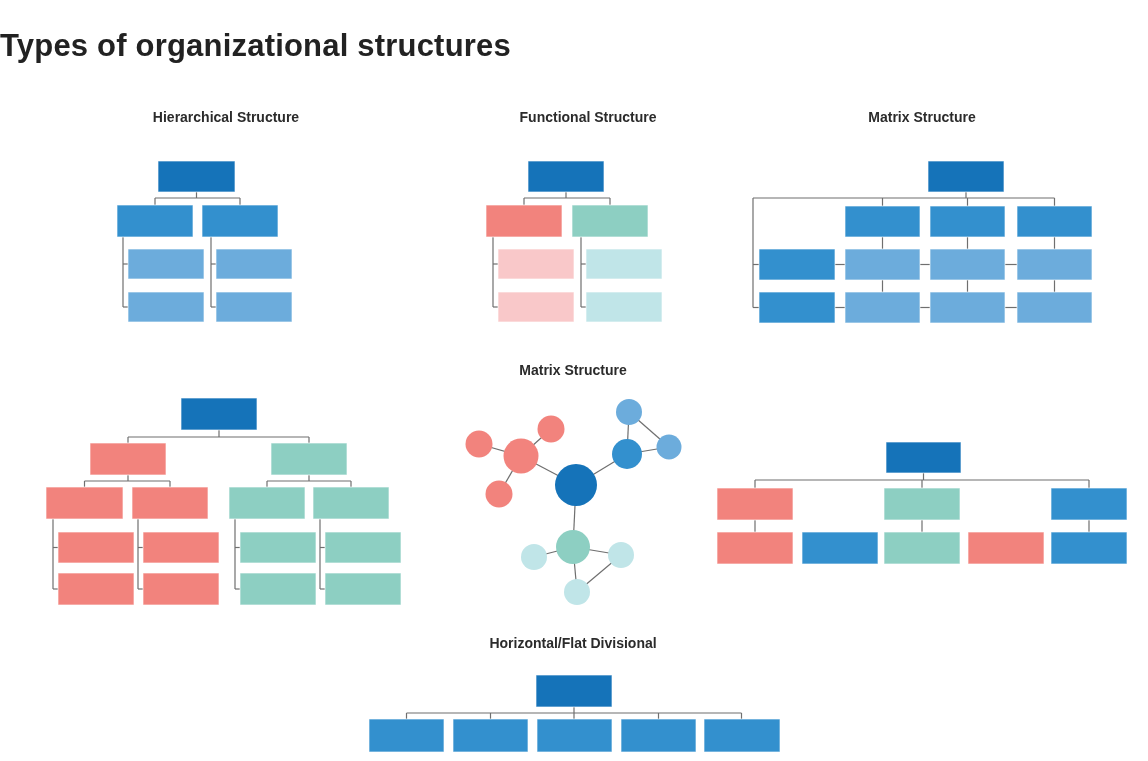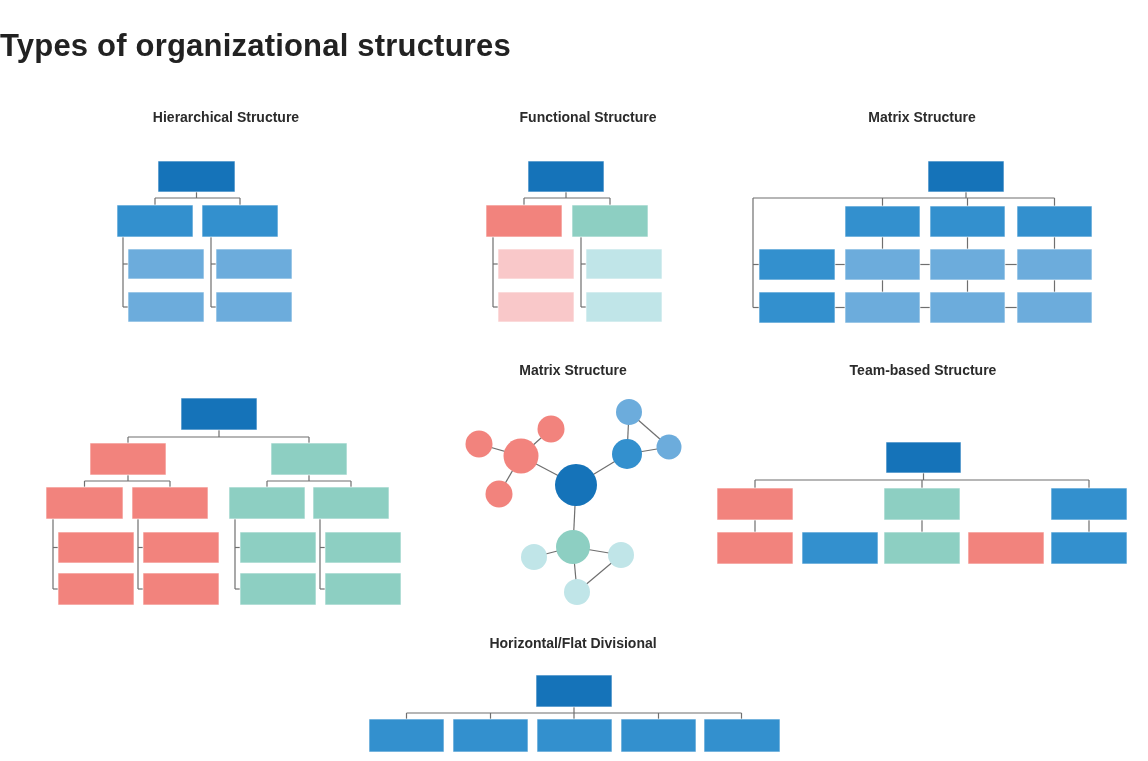--- a/index.html
+++ b/index.html
@@ -211,16 +211,15 @@
         <rect x="704" y="719" width="76" height="33" fill="#3390CE" stroke="rgba(255,255,255,0.65)" stroke-width="1"></rect>
       </g>
     </svg>
 
   <h1 id="main-title">Types of organizational structures</h1>
 
   <div class="subtitle" style="left:66px;top:109px;">Hierarchical Structure</div>
   <div class="subtitle" style="left:428px;top:109px;">Functional Structure</div>
   <div class="subtitle" style="left:762px;top:109px;">Matrix Structure</div>
   <div class="subtitle" style="left:413px;top:362px;">Matrix Structure</div>
-  <div class="subtitle" style="left:763px;top:362px;">Team-based Structure</div>
   <div class="subtitle" style="left:413px;top:635px;">Horizontal/Flat Divisional</div>
 
 </div>
 
 </body></html>

